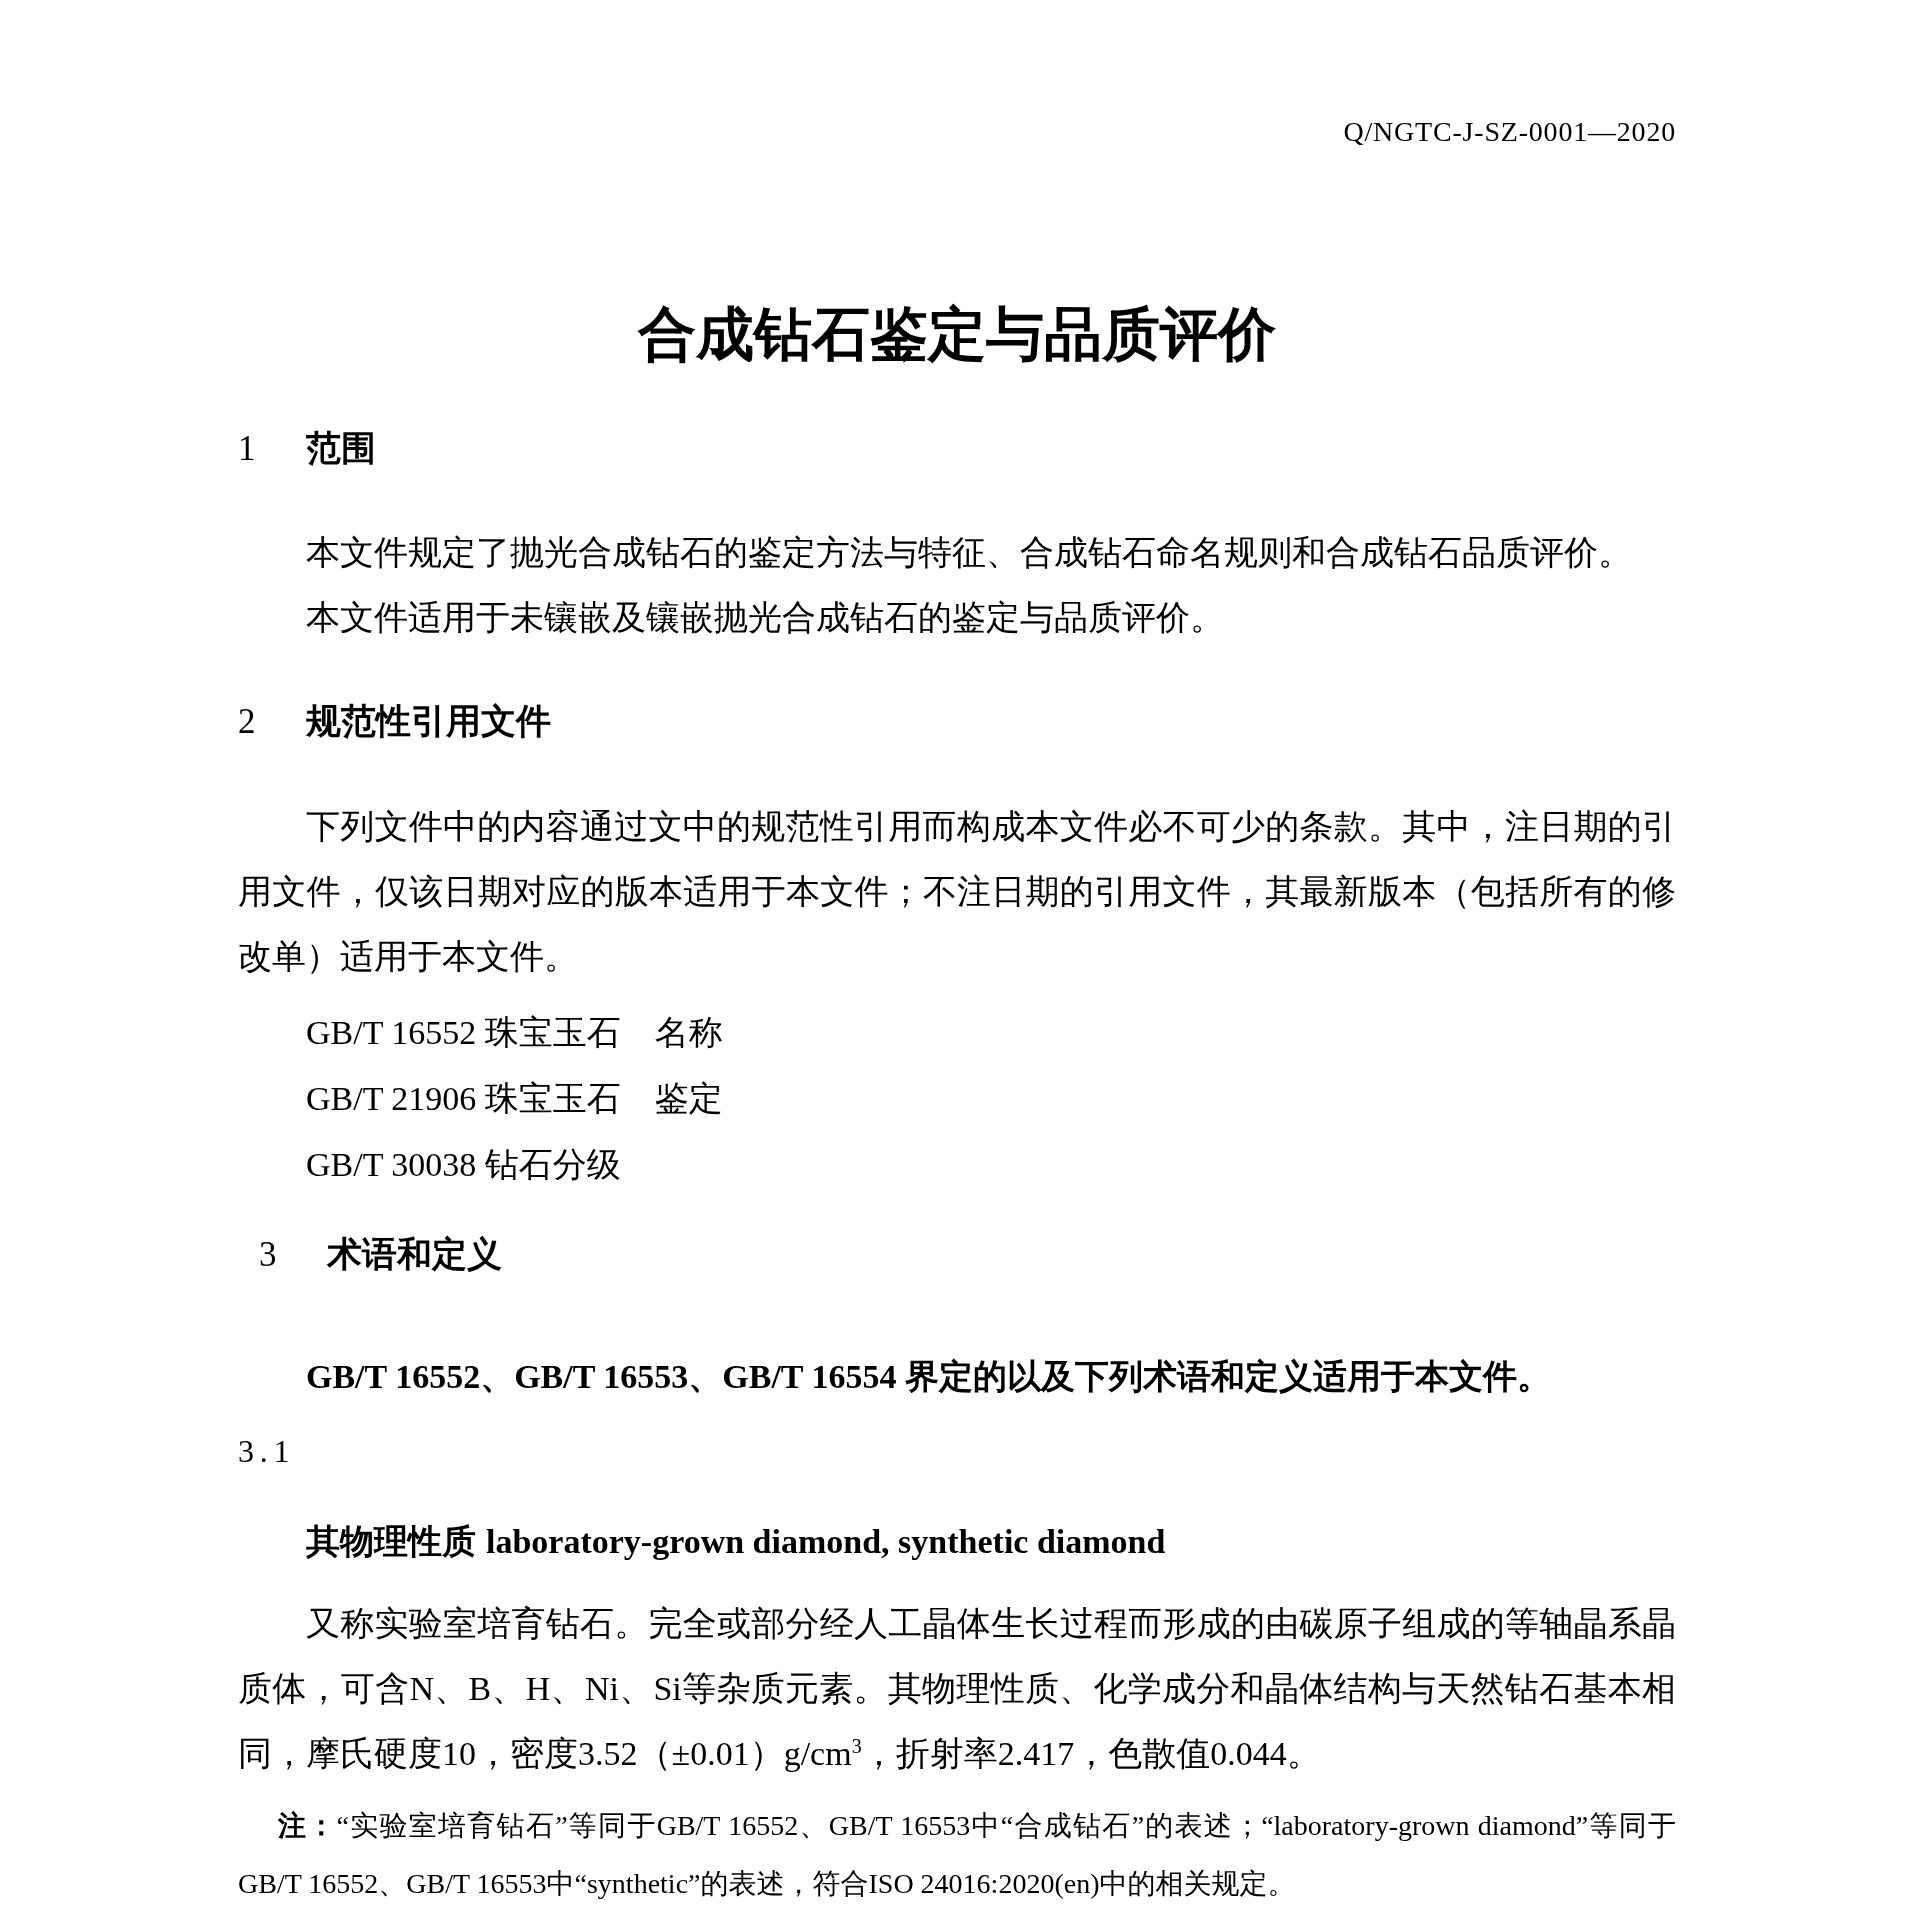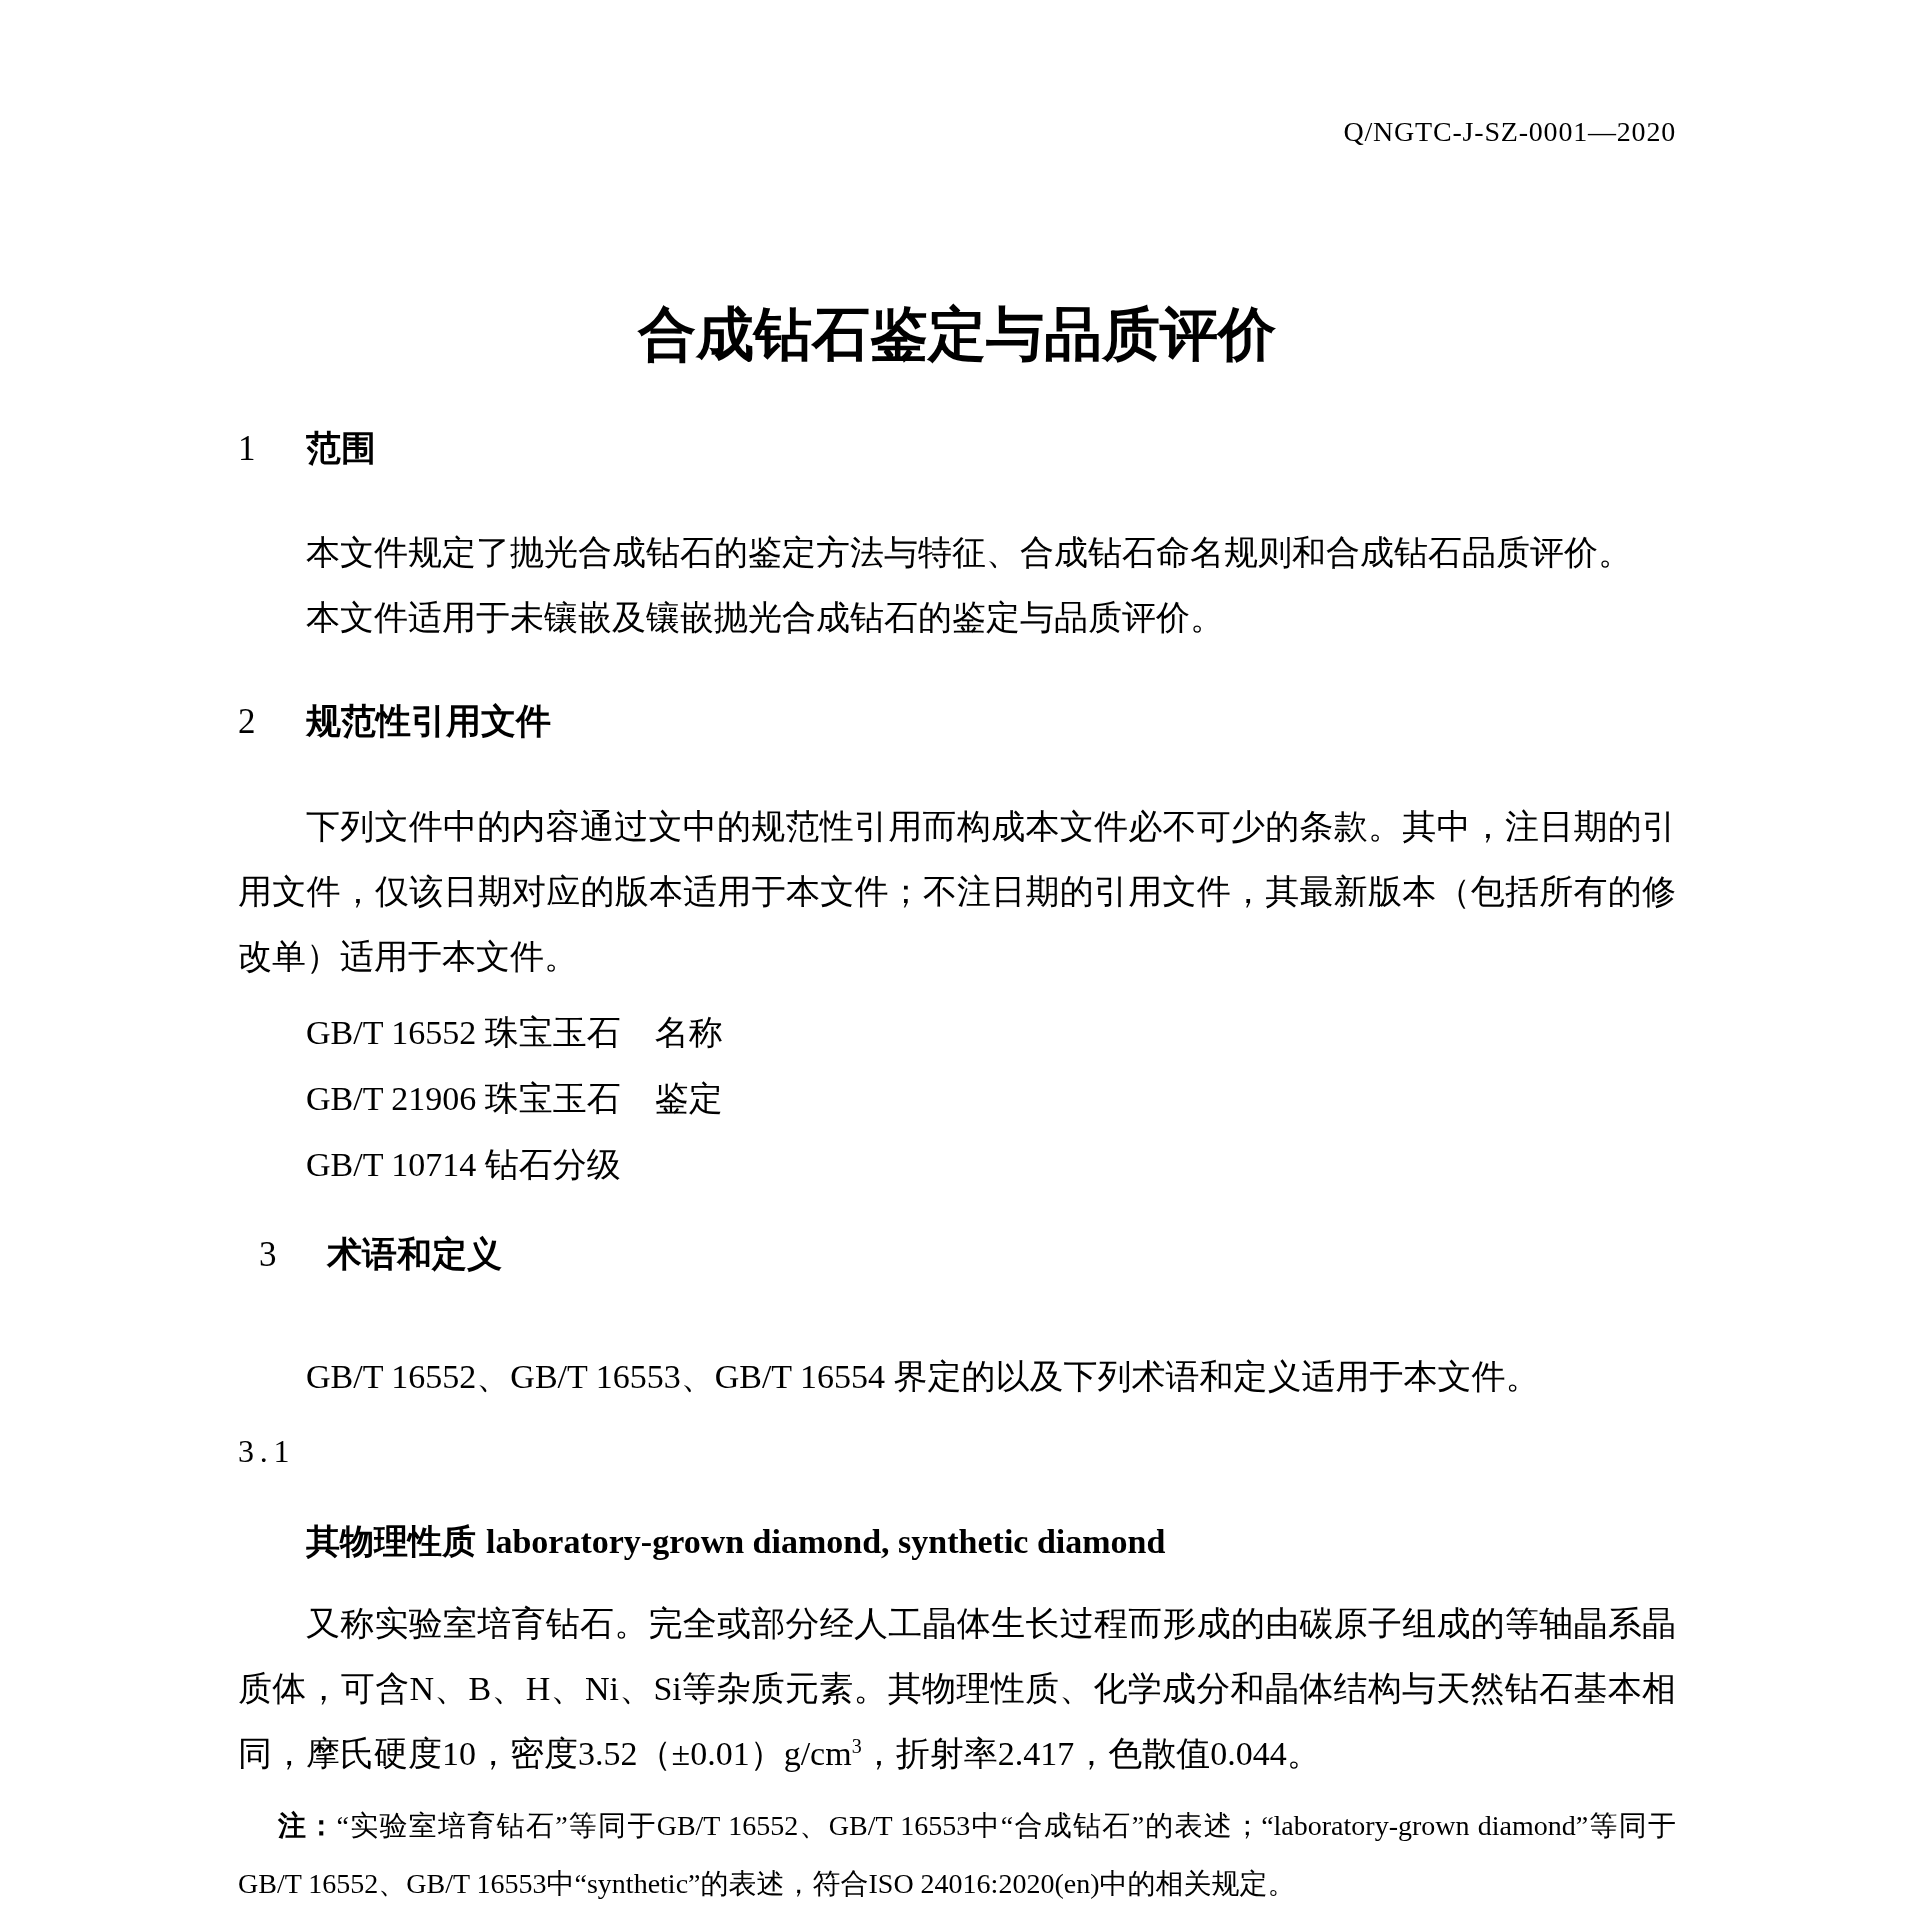--- a/index.html
+++ b/index.html
@@ -58,21 +58,21 @@
     font-size: 34px;
     line-height: 65px;
     margin: 0;
     text-align: justify;
     text-indent: 2em;
     font-family: "Liberation Serif", "DejaVu Serif", serif;
   }
   .mt-p1  { margin-top: 48px; }
   .mt-p2  { margin-top: 0; }
   .mt-p3  { margin-top: 49px; }
-  .mt-p4  { margin-top: 66px; }
+  .mt-p4  { margin-top: 66px; font-weight: bold; }
   .ref-line {
     font-size: 34px;
     line-height: 66px;
     margin: 0;
     text-indent: 2em;
     font-family: "Liberation Serif", "DejaVu Serif", serif;
   }
   .mt-refs { margin-top: 10.8px; }
   
   .clause-label {
@@ -132,21 +132,21 @@
   </h2>
   <p class="para mt-p1">本文件规定了抛光合成钻石的鉴定方法与特征、合成钻石命名规则和合成钻石品质评价。</p>
   <p class="para mt-p2">本文件适用于未镶嵌及镶嵌抛光合成钻石的鉴定与品质评价。</p>
 
   <h2 class="sec-heading mt-sec2">
     <span class="h-num">2</span><span>规范性引用文件</span>
   </h2>
   <p class="para mt-p3">下列文件中的内容通过文中的规范性引用而构成本文件必不可少的条款。其中，注日期的引用文件，仅该日期对应的版本适用于本文件；不注日期的引用文件，其最新版本（包括所有的修改单）适用于本文件。</p>
   <p class="ref-line mt-refs">GB/T 16552 珠宝玉石　名称</p>
   <p class="ref-line">GB/T 21906 珠宝玉石　鉴定</p>
-  <p class="ref-line">GB/T 10714 钻石分级</p>
+  <p class="ref-line">GB/T 30038 钻石分级</p>
 
   <h2 class="sec-heading mt-sec3">
     <span class="h-num">3</span><span>术语和定义</span>
   </h2>
   <p class="para mt-p4">GB/T 16552、GB/T 16553、GB/T 16554 界定的以及下列术语和定义适用于本文件。</p>
 
   <p class="clause-label mt-c1">3.1</p>
   <p class="term-line mt-t1">
     <span class="term-zh">其物理性质</span><span class="term-en">laboratory-grown diamond, synthetic diamond</span>
   </p>

